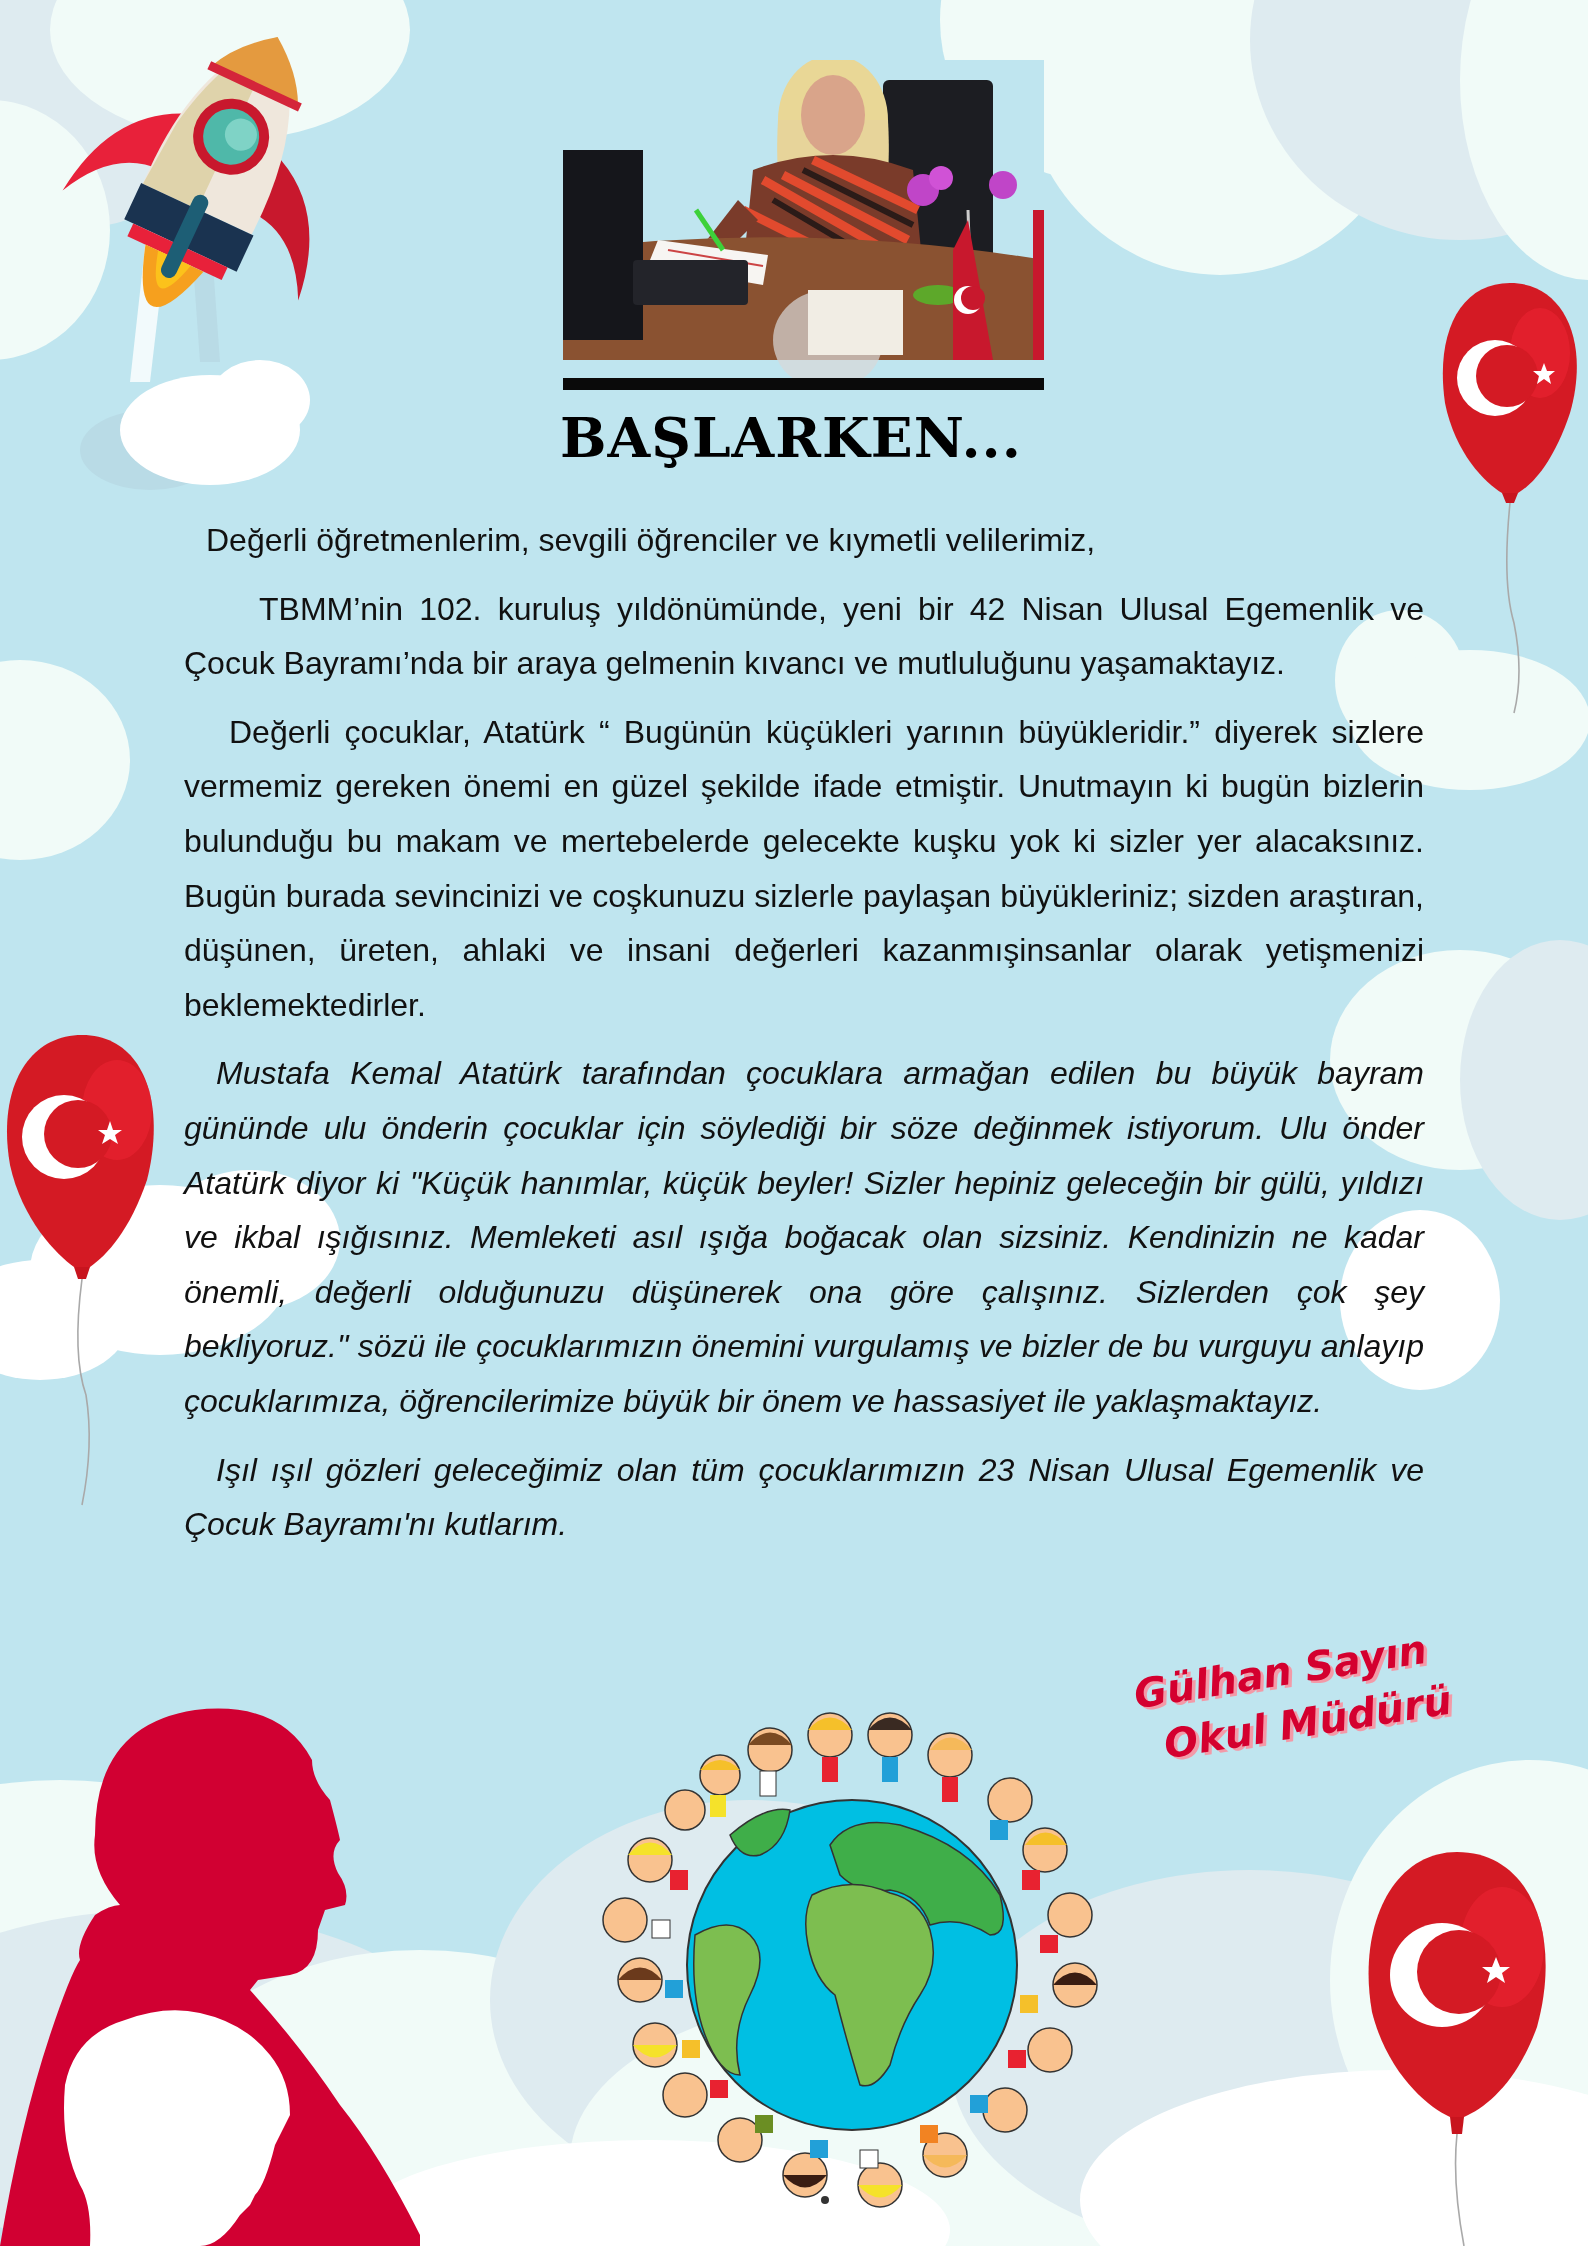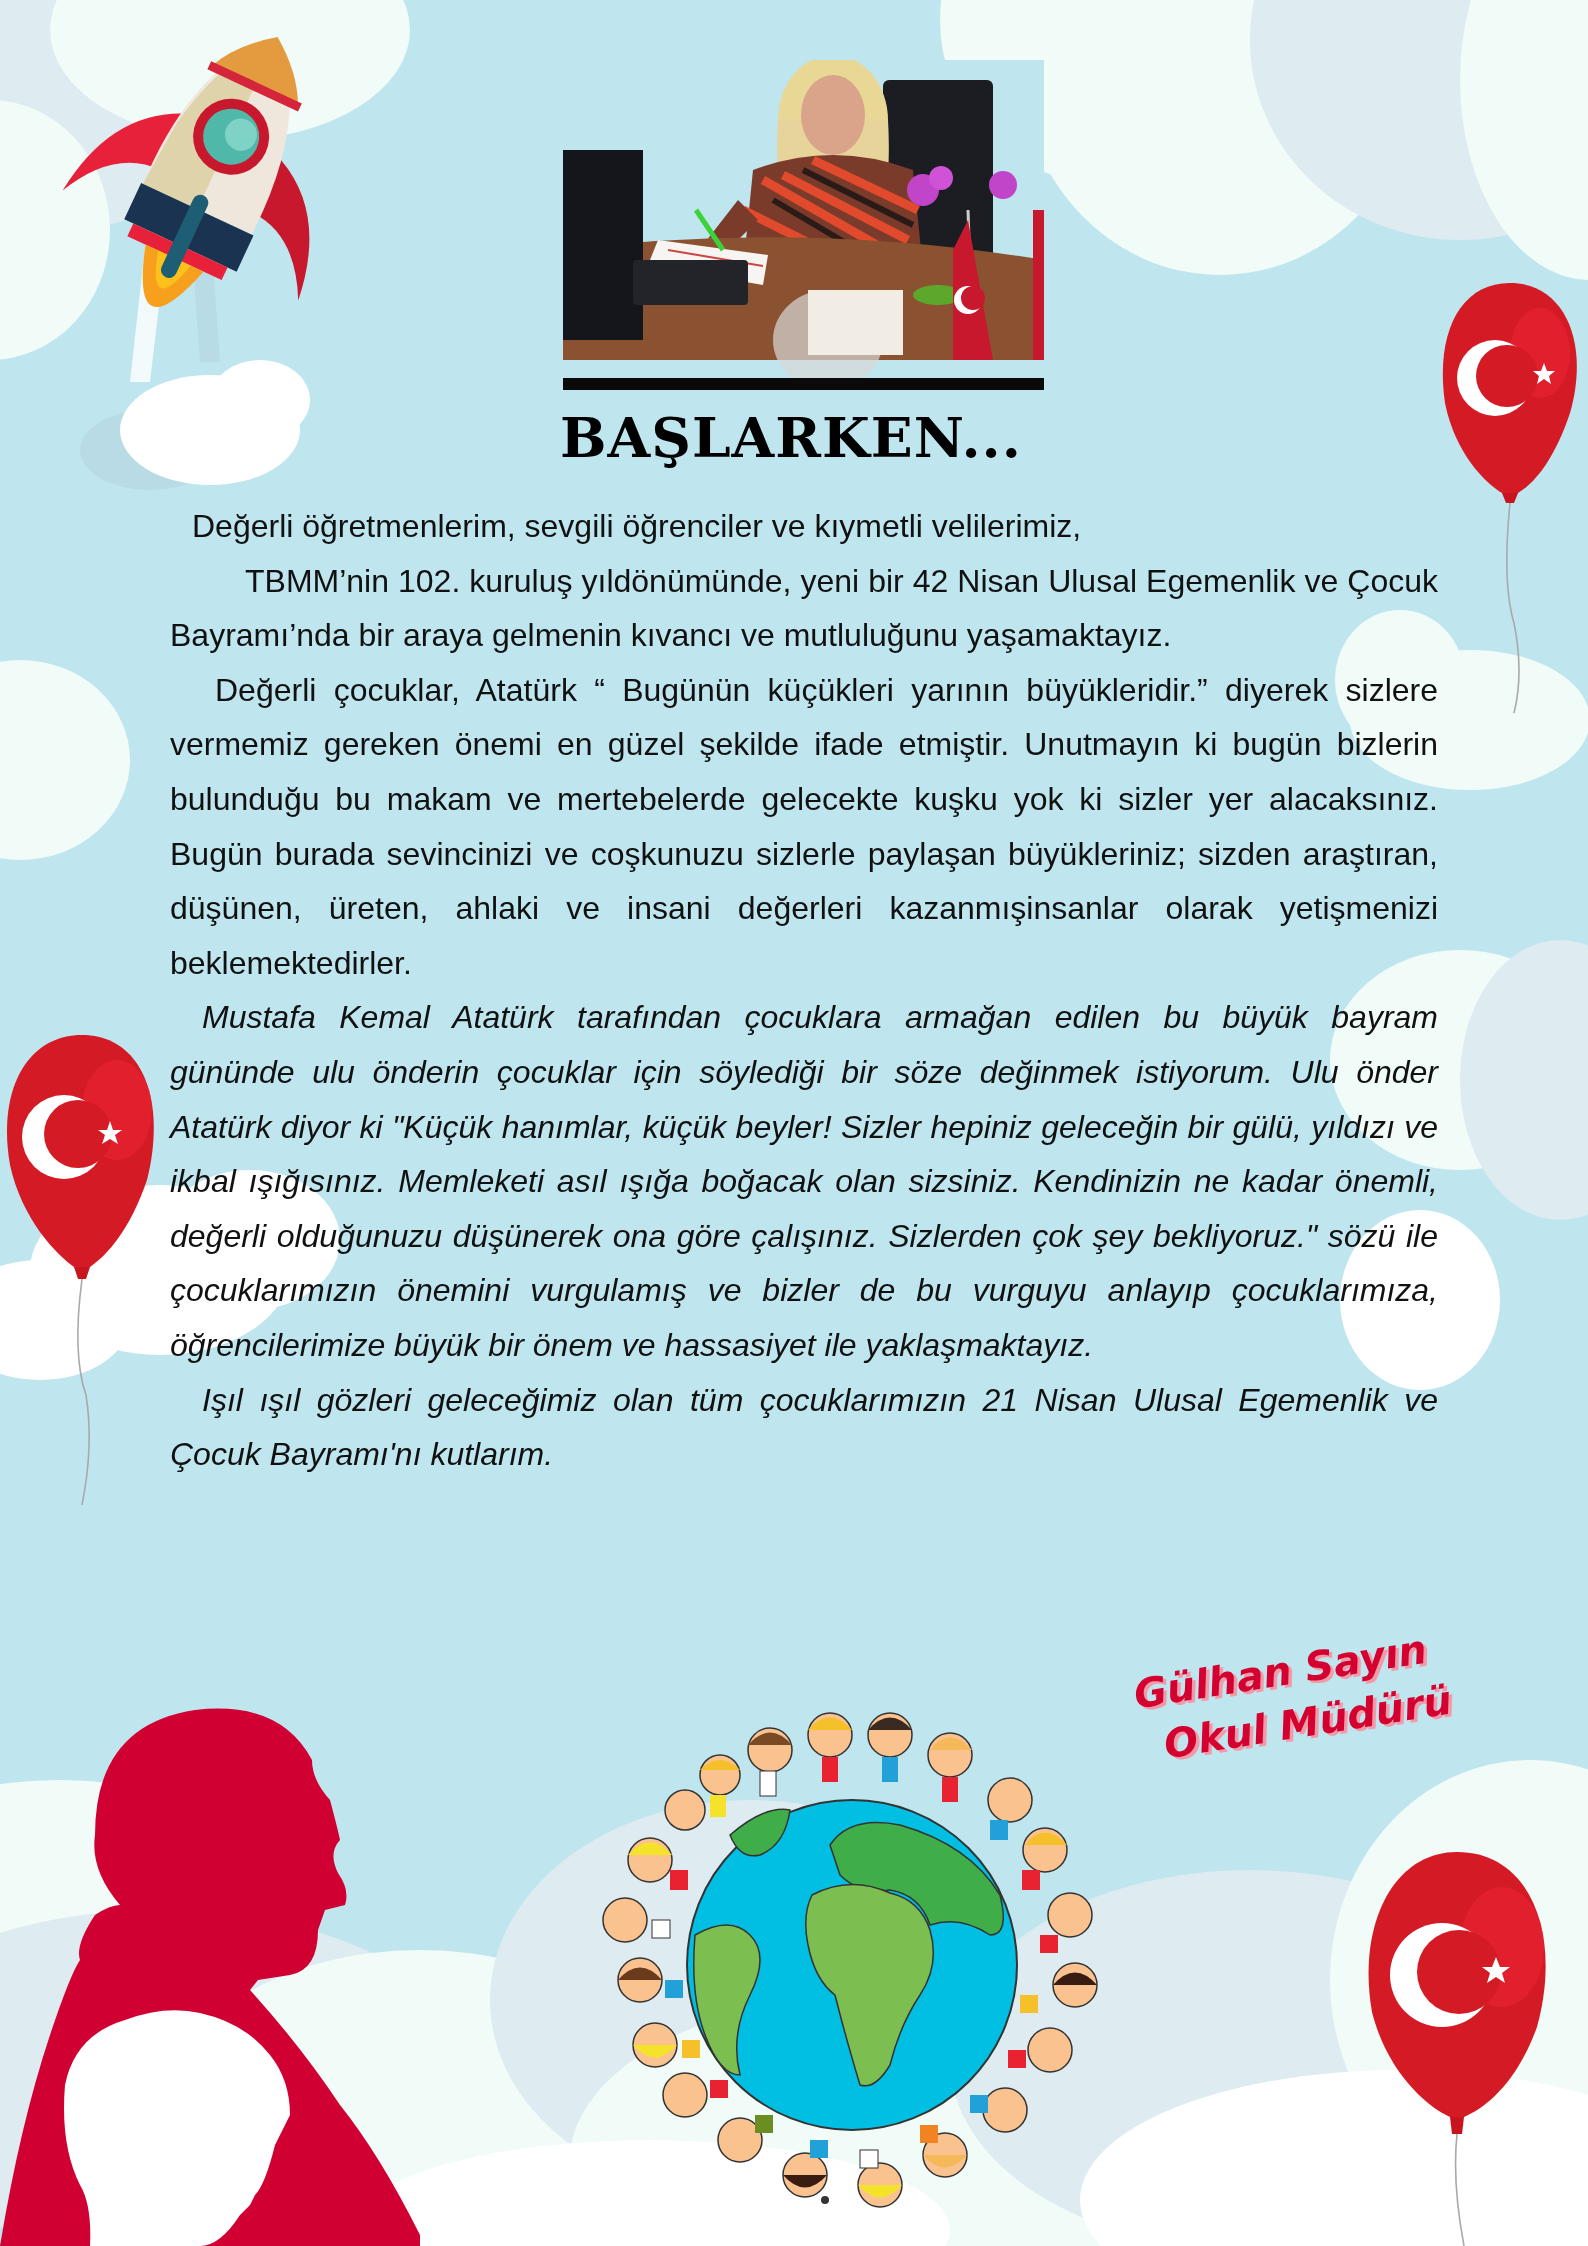--- a/index.html
+++ b/index.html
@@ -24,21 +24,21 @@
       font-family: "DejaVu Serif", serif; font-weight: bold; font-size: 55px;
       letter-spacing: 1px; color: #000; line-height: 60px;
     }
 
     
     .body-text {
       position: absolute; left: 170px; top: 499px; width: 1268px;
       font-family: "Liberation Sans", sans-serif; font-size: 32px; line-height: 54.6px;
       color: #111; text-align: justify;
     }
-    .body-text p { margin: 0; }
+    .body-text p { margin: 14px; }
     .body-text .i1 { text-indent: 22px; }
     .body-text .i2 { text-indent: 75px; }
     .body-text .i3 { text-indent: 45px; }
     .body-text .i4 { text-indent: 32px; font-style: italic; }
 
     
     .signature {
       position: absolute; left: 1130px; top: 1668px; width: 330px;
       transform: rotate(-9deg); transform-origin: left top;
       font-family: "DejaVu Sans", sans-serif; font-style: italic; font-weight: bold;
@@ -155,21 +155,21 @@
   </svg>
 </div>
 
 <div class="heading">BAŞLARKEN...</div>
 
 <div class="body-text">
   <p class="i1">Değerli öğretmenlerim, sevgili öğrenciler ve kıymetli velilerimiz,</p>
   <p class="i2">TBMM’nin 102. kuruluş yıldönümünde, yeni bir 42 Nisan Ulusal Egemenlik ve Çocuk Bayramı’nda bir araya gelmenin kıvancı ve mutluluğunu yaşamaktayız.</p>
   <p class="i3">Değerli çocuklar, Atatürk “ Bugünün küçükleri yarının büyükleridir.” diyerek sizlere vermemiz gereken önemi en güzel şekilde ifade etmiştir. Unutmayın ki bugün bizlerin bulunduğu bu makam ve mertebelerde gelecekte kuşku yok ki sizler yer alacaksınız. Bugün burada sevincinizi ve coşkunuzu sizlerle paylaşan büyükleriniz; sizden araştıran, düşünen, üreten, ahlaki ve insani değerleri kazanmışinsanlar olarak yetişmenizi beklemektedirler.</p>
   <p class="i4">Mustafa Kemal Atatürk tarafından çocuklara armağan edilen bu büyük bayram gününde ulu önderin çocuklar için söylediği bir söze değinmek istiyorum. Ulu önder Atatürk diyor ki "Küçük hanımlar, küçük beyler! Sizler hepiniz geleceğin bir gülü, yıldızı ve ikbal ışığısınız. Memleketi asıl ışığa boğacak olan sizsiniz. Kendinizin ne kadar önemli, değerli olduğunuzu düşünerek ona göre çalışınız. Sizlerden çok şey bekliyoruz." sözü ile çocuklarımızın önemini vurgulamış ve bizler de bu vurguyu anlayıp çocuklarımıza, öğrencilerimize büyük bir önem ve hassasiyet ile yaklaşmaktayız.</p>
-  <p class="i4">Işıl ışıl gözleri geleceğimiz olan tüm çocuklarımızın 21 Nisan Ulusal Egemenlik ve Çocuk Bayramı'nı kutlarım.</p>
+  <p class="i4">Işıl ışıl gözleri geleceğimiz olan tüm çocuklarımızın 23 Nisan Ulusal Egemenlik ve Çocuk Bayramı'nı kutlarım.</p>
 </div>
 
 <svg class="abs" style="left:1440px;top:283px" width="140" height="440" viewBox="0 0 140 440">
   <path d="M70 0 C125 0 150 60 130 130 C115 175 95 200 78 210 L62 210 C45 200 15 170 5 120 C-5 50 20 0 70 0 Z" fill="#d41a24"></path>
   <ellipse cx="100" cy="70" rx="30" ry="45" fill="#e82230" opacity="0.7"></ellipse>
   <circle cx="55" cy="95" r="38" fill="#fff"></circle>
   <circle cx="67" cy="93" r="31" fill="#d41a24"></circle>
   <polygon points="104,80 107,88 115,88 109,93 111,101 104,96 97,101 99,93 93,88 101,88" fill="#fff"></polygon>
   <path d="M62 210 L78 210 L74 220 L66 220 Z" fill="#c8141e"></path>
   <path d="M70 220 Q62 300 74 340 Q84 390 74 430" stroke="#a9a9a9" stroke-width="1.6" fill="none"></path>

